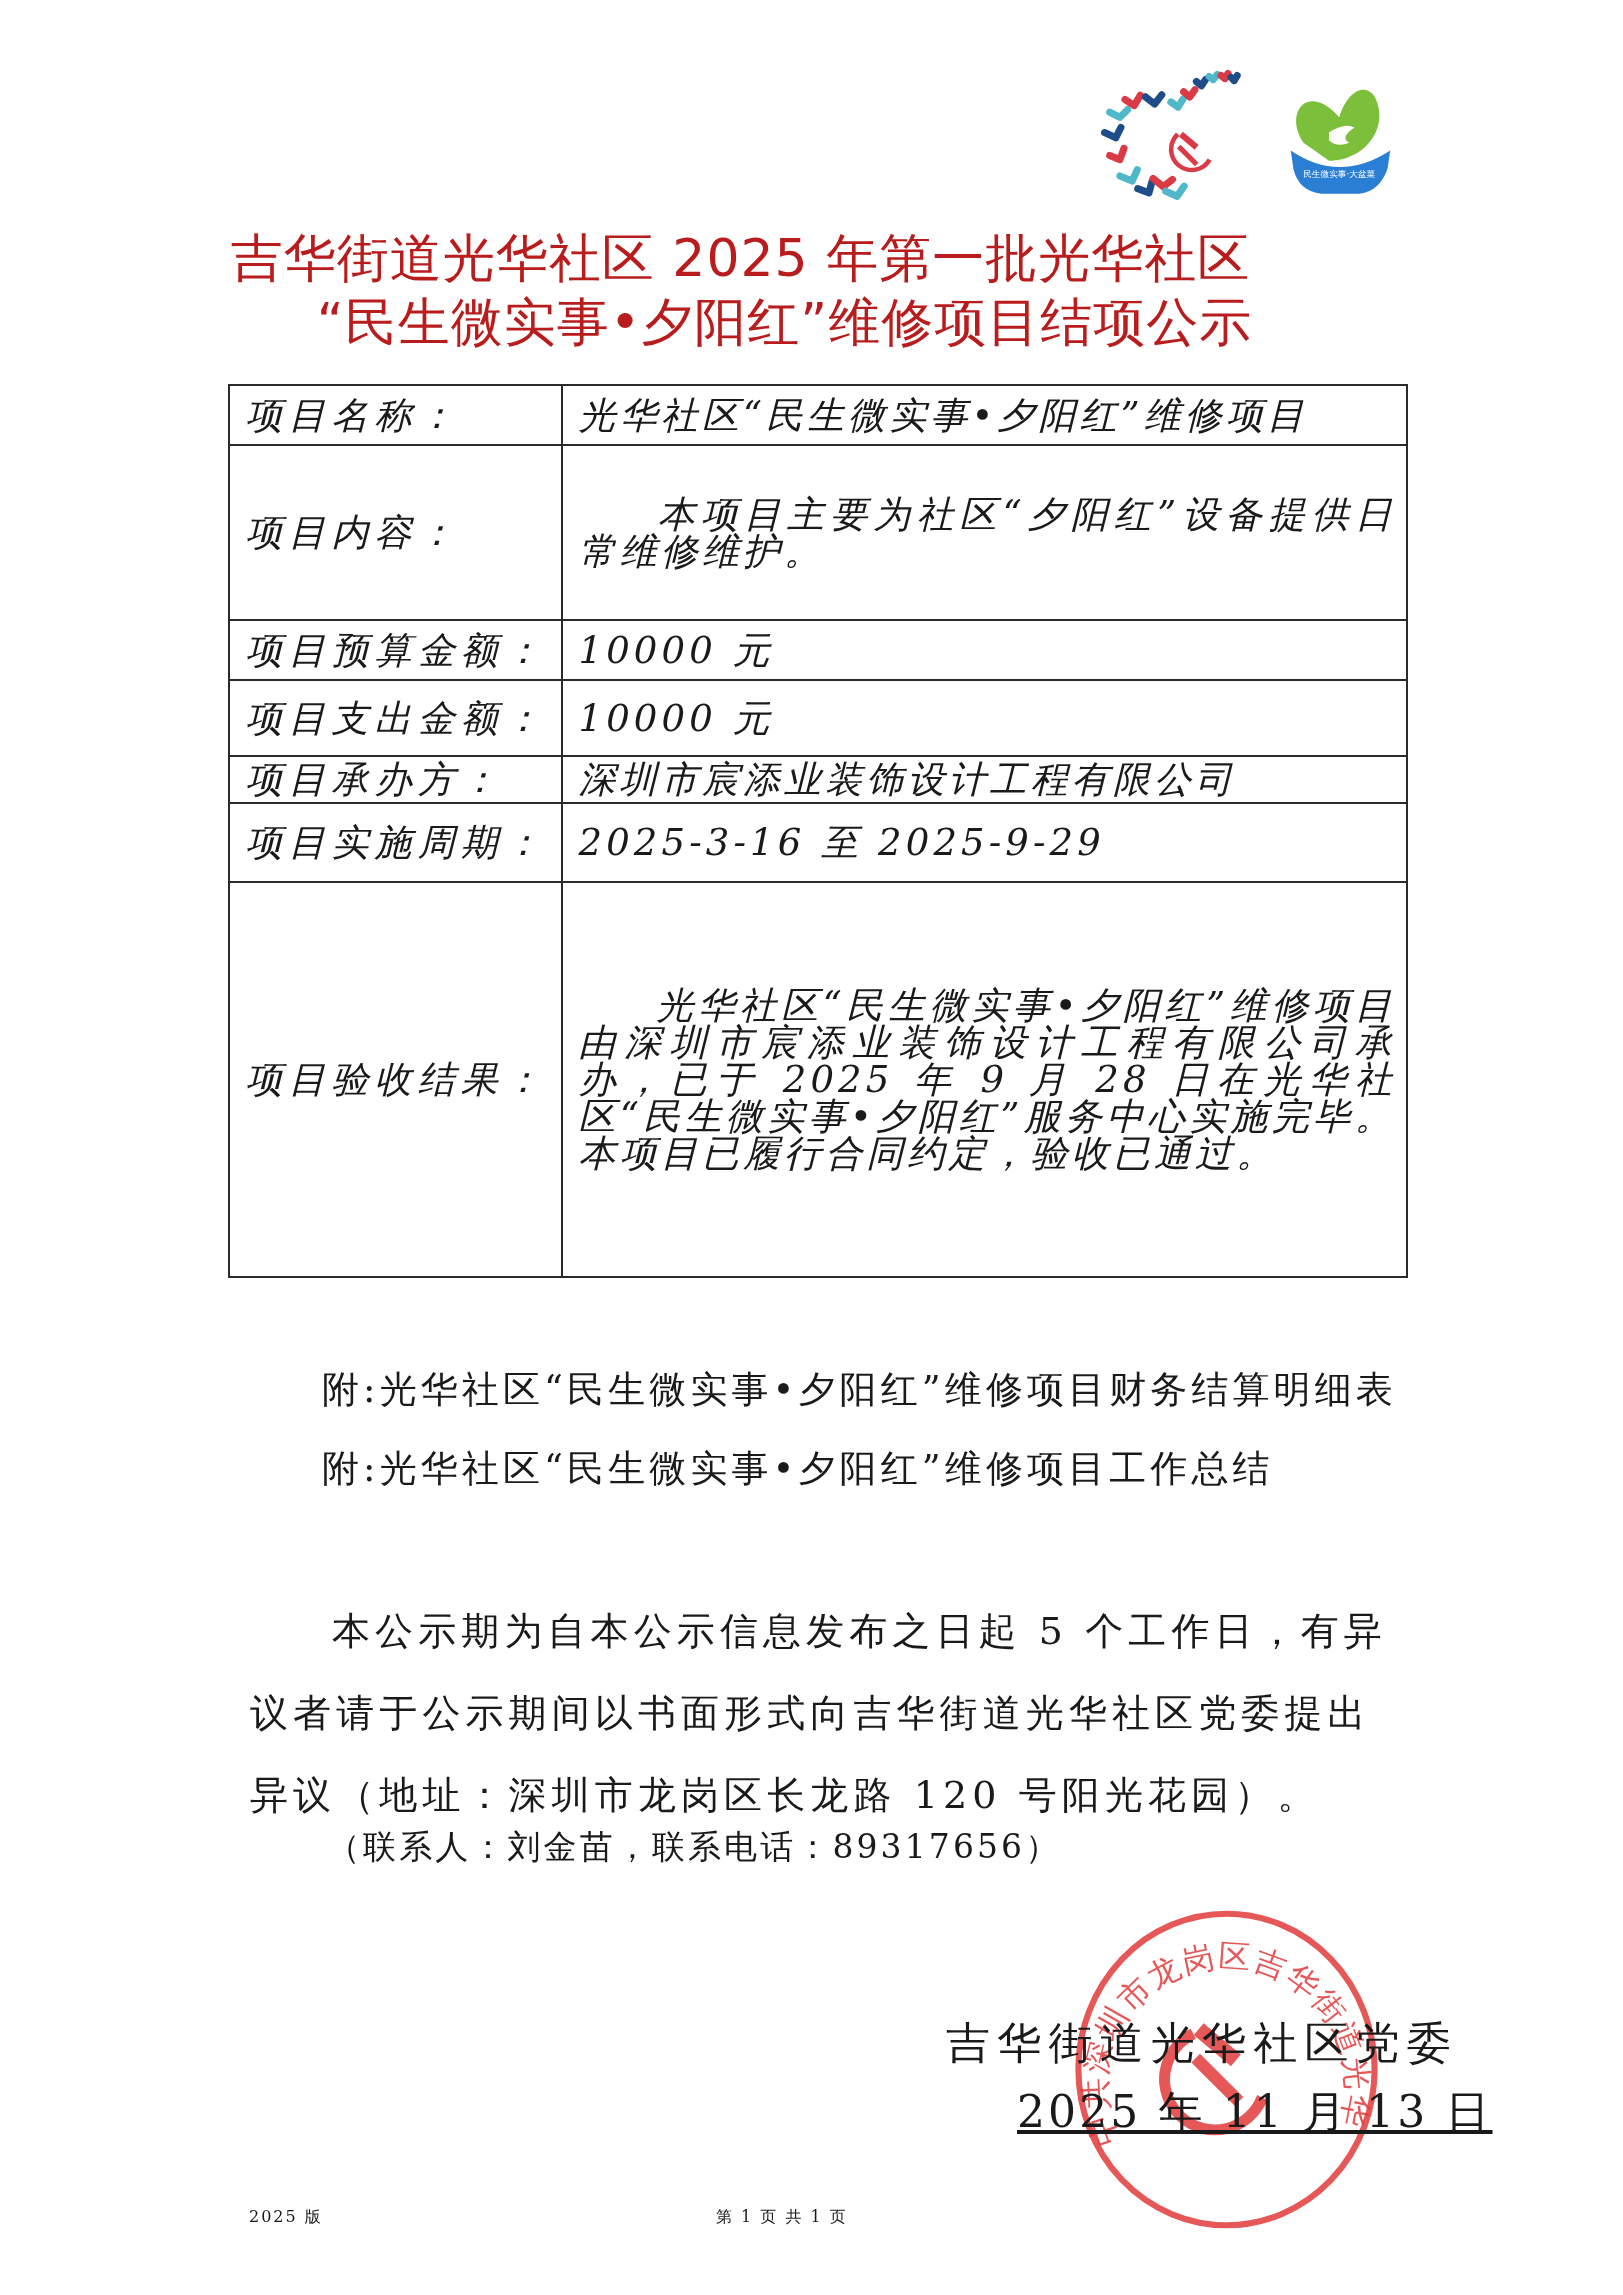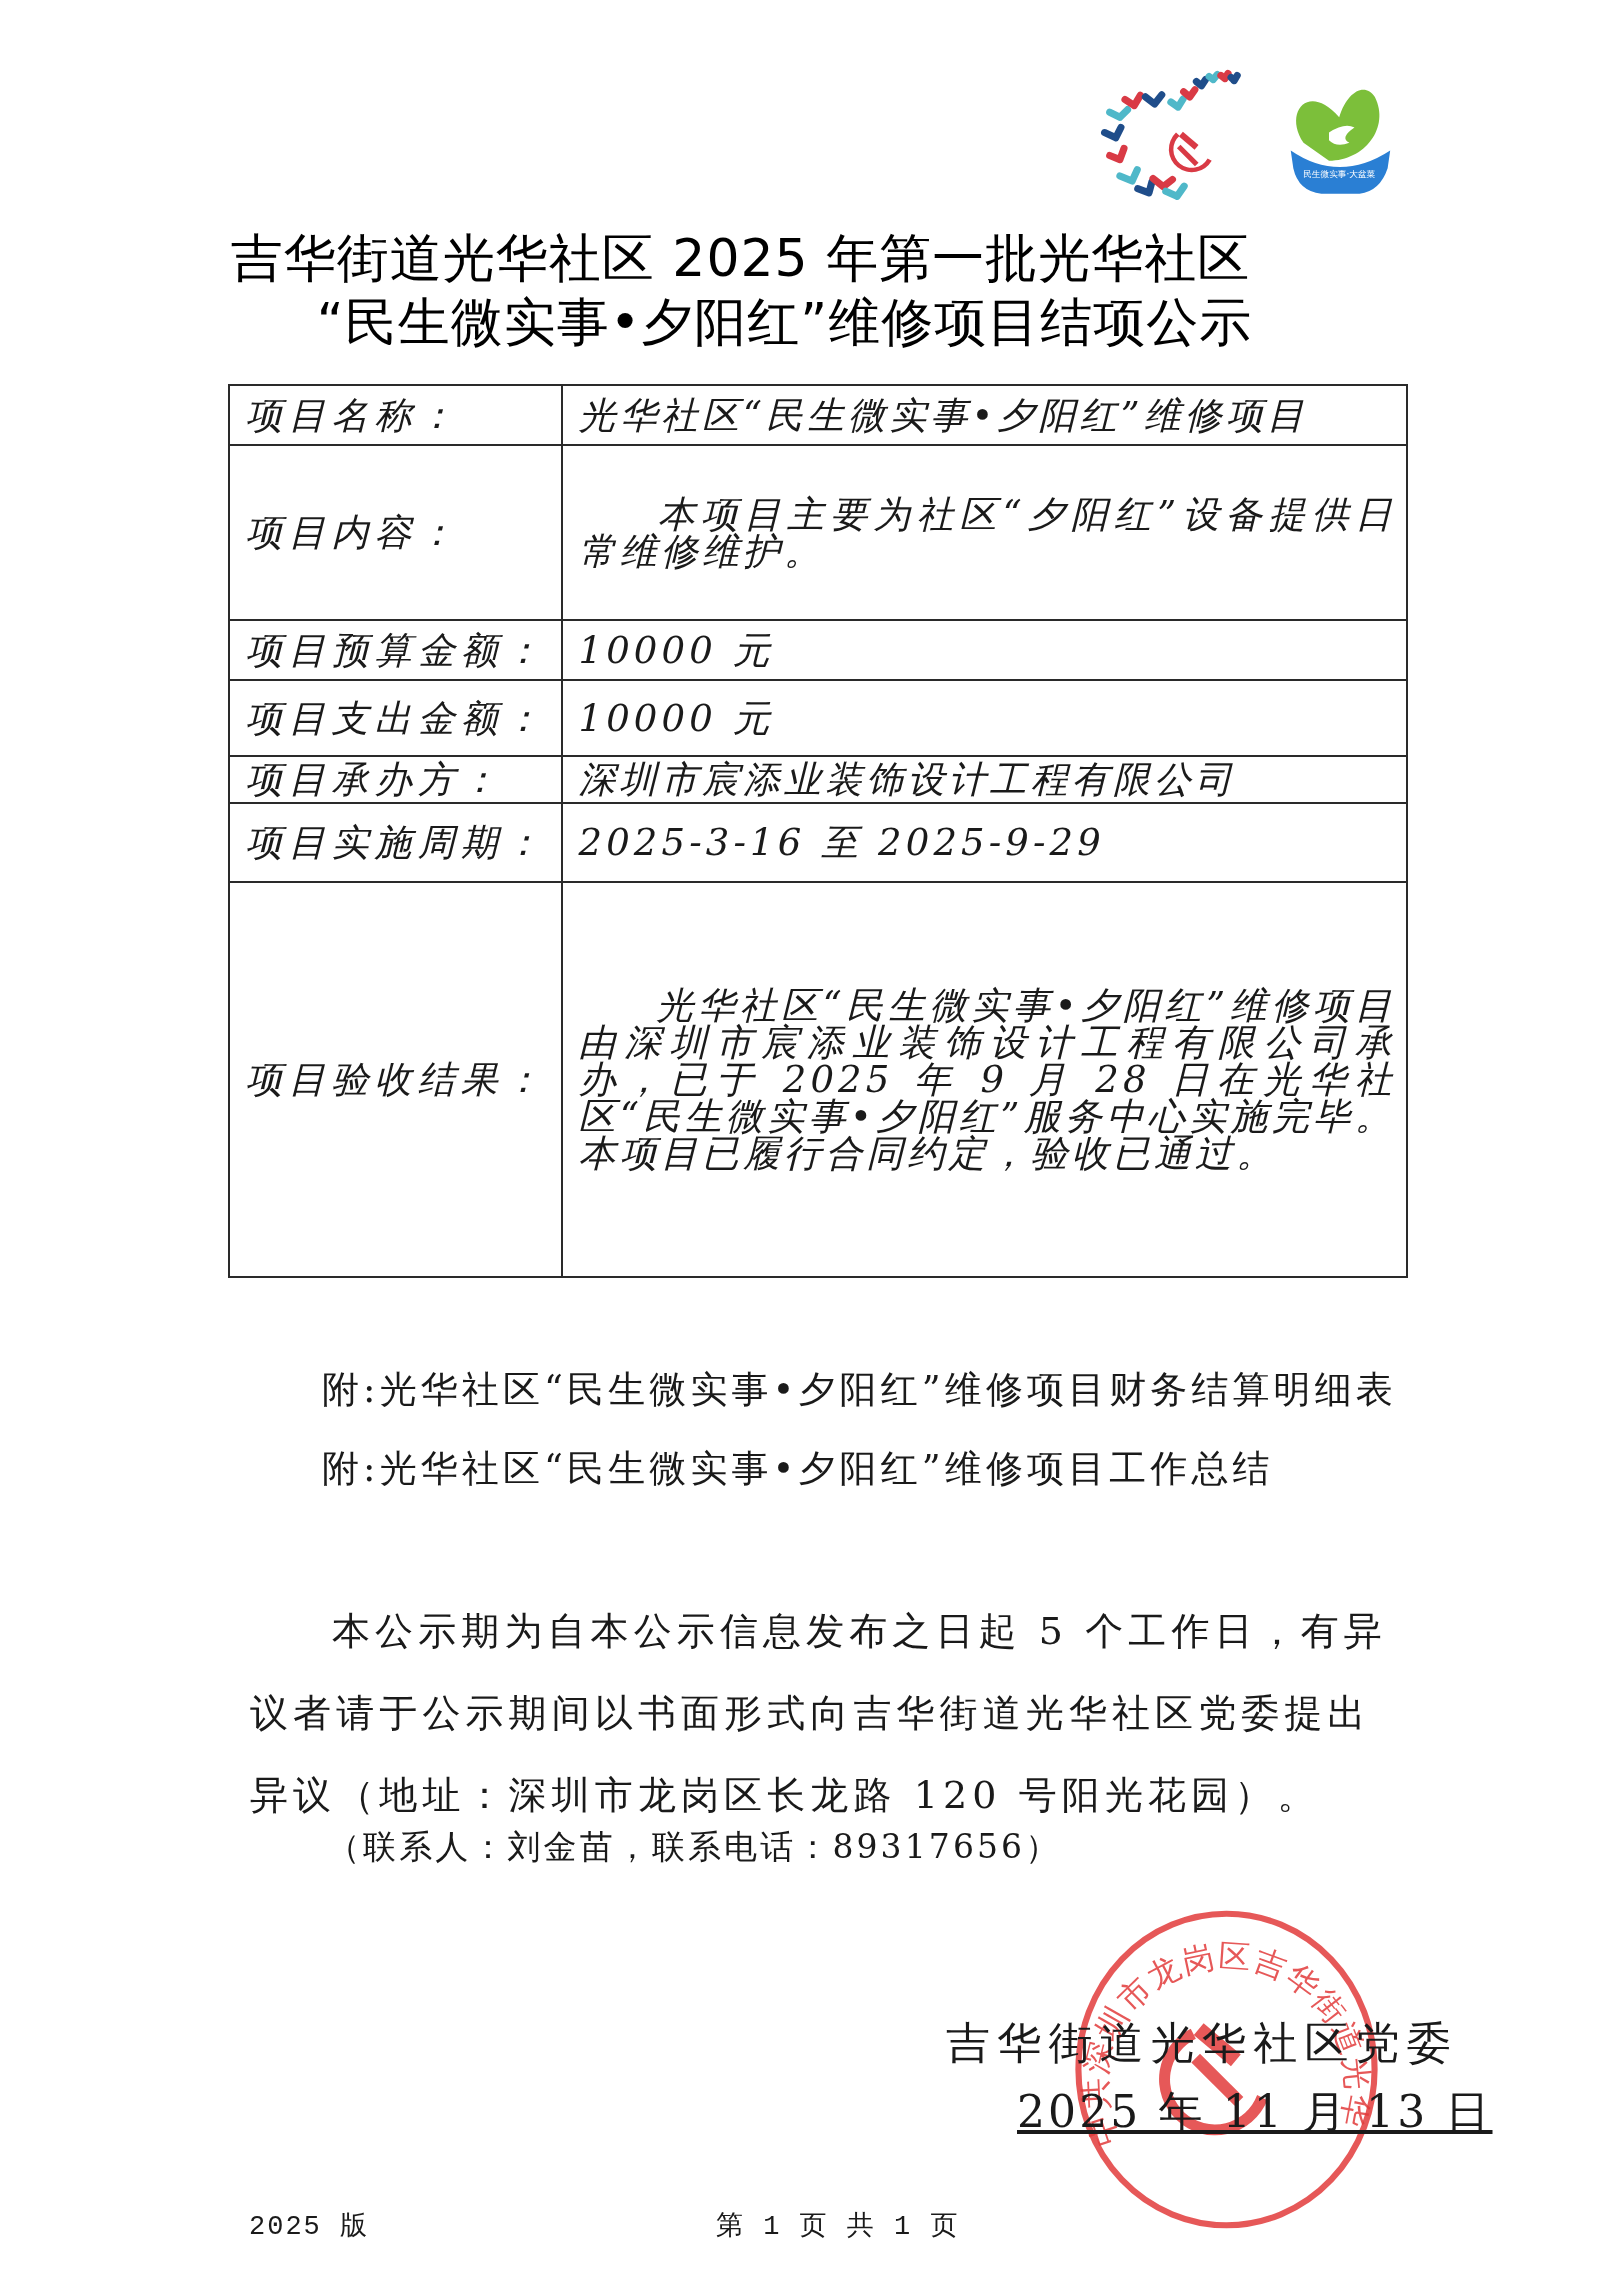--- a/index.html
+++ b/index.html
@@ -2,38 +2,38 @@
 <html style="font-size:8.2px"><head>
 <meta charset="utf-8">
 <style>
   html, body { margin:0; padding:0; background:#ffffff; }
   body { width:1623px; height:2295px; position:relative; overflow:hidden;
          font-family:"DejaVu Serif","Liberation Serif",serif; color:#1a1a1a; }
   .logos { position:absolute; left:1089px; top:51px; width:327px; height:153px; }
   .logos svg { display:block; }
   .title { position:absolute; left:0; width:1481px; text-align:center;
            font-family:"DejaVu Sans","Liberation Sans",sans-serif; font-size:52px;
-           letter-spacing:1px; color:#000000; white-space:nowrap; }
+           letter-spacing:1px; color:#b91c1c; white-space:nowrap; }
   .title.l1 { top:224px; }
   .title.l2 { top:288px;margin-left:44px; }
   table.info { position:absolute; left:228px; top:384px; width:1180px;
                border-collapse:collapse; table-layout:fixed; }
   table.info td { border:2.6px solid #2a2a2a; padding:4px; vertical-align:middle;
                   font-size:37px; line-height:1;font-style:italic; }
   td.lbl { width:312px; padding-left:15.3px !important; letter-spacing:6.1px; white-space:nowrap; }
   td.val { padding-left:15.3px !important; padding-right:10.2px !important; letter-spacing:4.1px; }
   .para { line-height:81px; text-align:justify;margin-top:48px; }
   .para .indent { display:inline-block; width:77px; }
   .attach { position:absolute; left:322px; font-size:37px; letter-spacing:4.1px; white-space:nowrap; }
   .notice { position:absolute; left:250px; width:1155px; font-size:38px; letter-spacing:5.1px; line-height:82px; }
   .notice .indent { display:inline-block; width:82px; }
   .contact { position:absolute; left:327px; top:1825px; font-size:33px; letter-spacing:3.1px; white-space:nowrap; }
   .stamp { position:absolute; left:1063px; top:1901px; width:327px; height:337px; }
   .sig { position:absolute; font-size:44px; letter-spacing:7.2px; white-space:nowrap; }
-  .footer { position:absolute; top:2207px; font-size:27px; white-space:nowrap; letter-spacing:2px;font-family:Liberation Mono, monospace; }
+  .footer { position:absolute; top:2207px; font-size:16px; white-space:nowrap; letter-spacing:2px; }
 </style>
 </head>
 <body>
 
 <div class="logos">
   <svg width="327" height="153" viewBox="0 0 640 300">
 
     <g stroke-linecap="round" stroke-width="14" fill="none">
       <path d="M40 120 l20 10 M60 130 l15 -15" stroke="#4fb8c9"></path>
       <path d="M70 95 l18 12 M88 107 l12 -20" stroke="#d93a45"></path>

